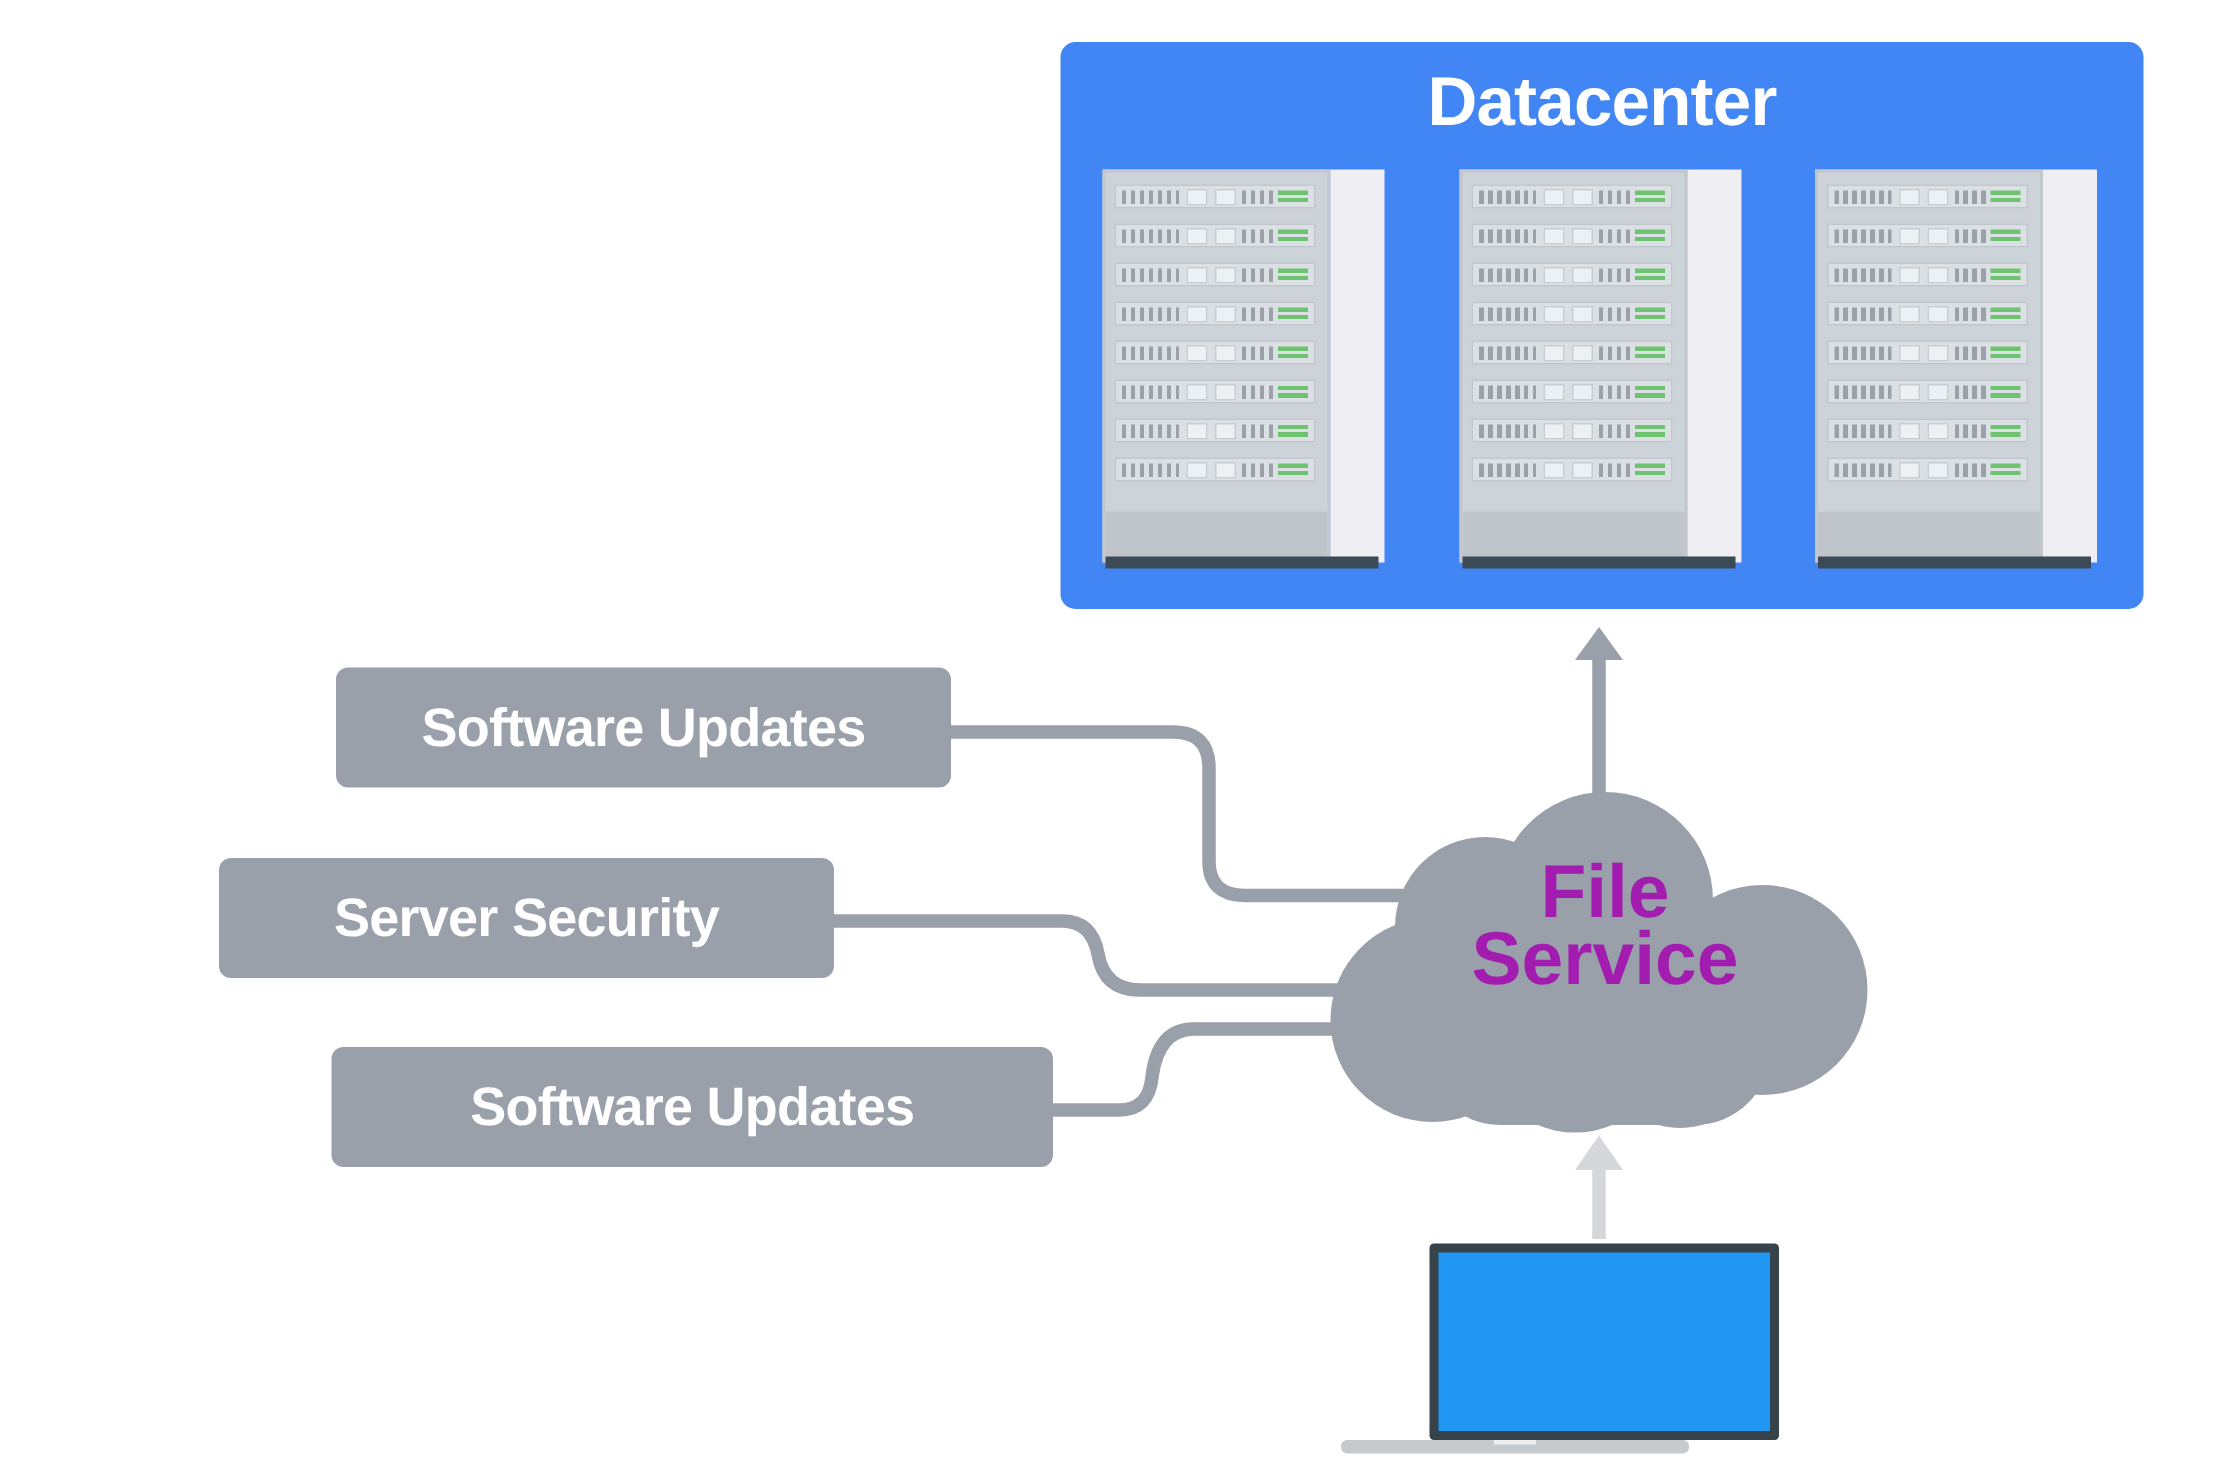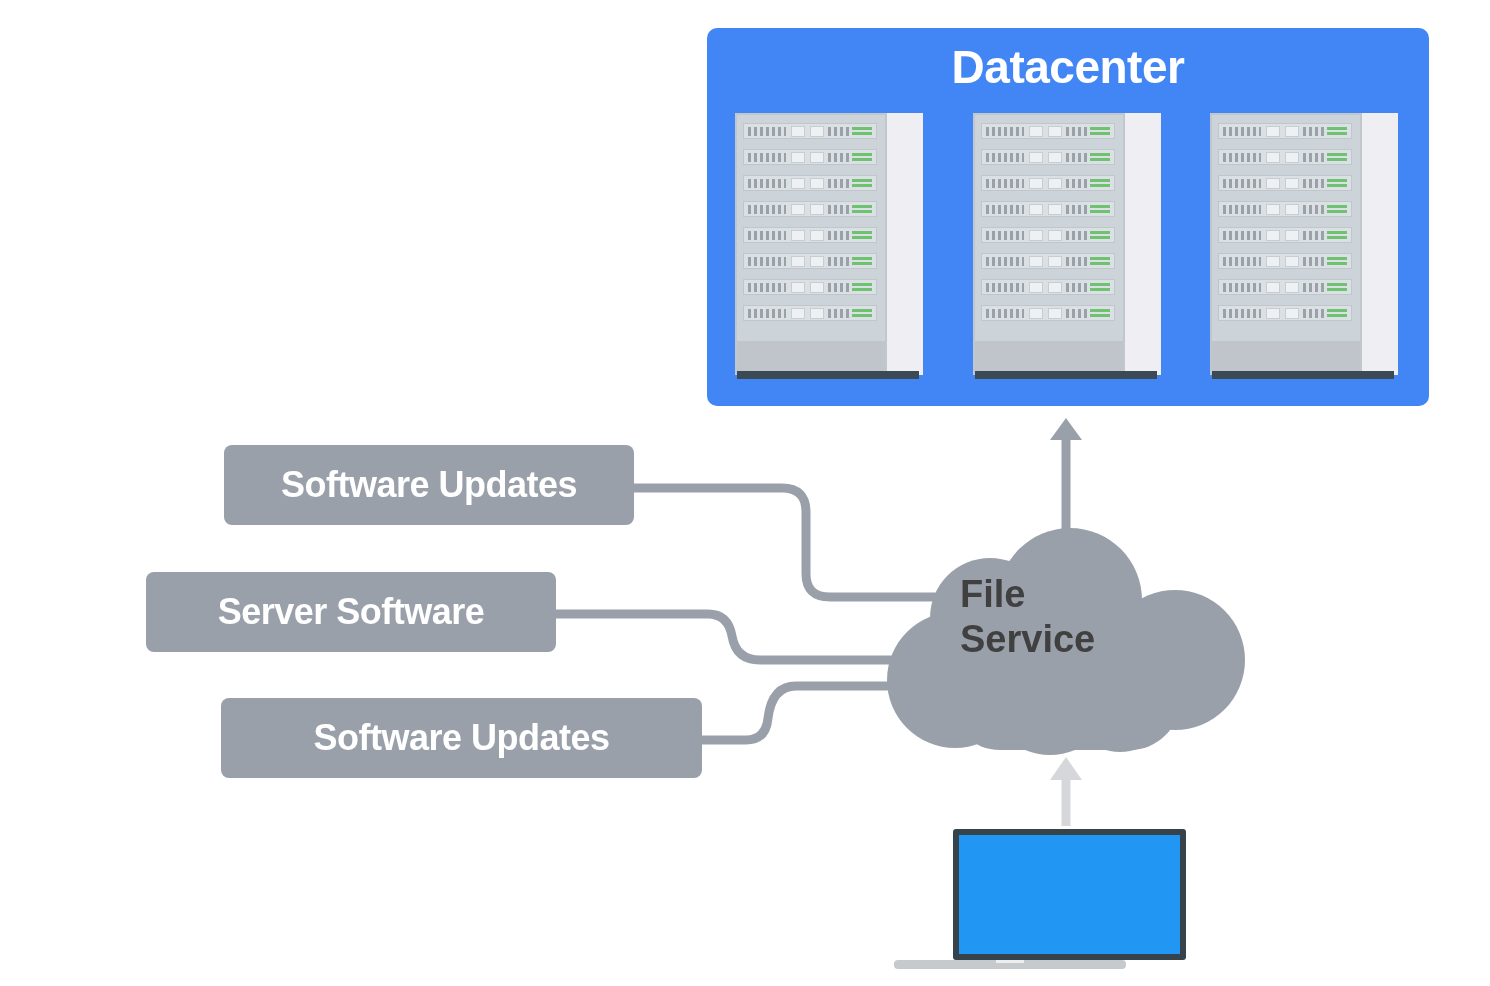--- a/index.html
+++ b/index.html
@@ -11,21 +11,21 @@
   .rack .body { position:absolute; left:0; top:0; width:152px; height:262px; background:#ccd3d9; border:2px solid #c1c7cd; box-sizing:border-box; }
   .rack .side { position:absolute; left:152px; top:0; width:36px; height:262px; background:#eeeef3; }
   .rack .base { position:absolute; left:2px; top:258px; width:182px; height:8px; background:#3b4a55; }
   .rack .foot { position:absolute; left:2px; top:228px; width:148px; height:30px; background:#bfc5cb; }
   .unit { position:absolute; left:8px; width:134px; height:16px; background:#dbe0e4; border:1px solid #c0c6cb; box-sizing:border-box; }
   .unit .vents { position:absolute; left:4px; top:3px; width:38px; height:9px; background:repeating-linear-gradient(90deg,#9aa1a7 0 3px,#dbe0e4 3px 6px); }
   .unit .sq { position:absolute; top:2px; width:14px; height:11px; background:#eef1f3; border:1px solid #c8cdd1; box-sizing:border-box; }
   .unit .dots { position:absolute; left:84px; top:3px; width:22px; height:9px; background:repeating-linear-gradient(90deg,#9aa1a7 0 3px,#dbe0e4 3px 6px); }
   .unit .leds { position:absolute; left:108px; top:3px; width:20px; height:9px; background:repeating-linear-gradient(180deg,#6fc26f 0 3px,#dbe0e4 3px 5px); }
   .label-box { position:absolute; background:#9aa0aa; border-radius:8px; color:#fff; font-weight:bold; font-size:36px; text-align:center; box-sizing:border-box; letter-spacing:-0.5px; }
-  .cloud-text { position:absolute; left:960px; top:572px; width:220px; color:#404040; font-size:38px; font-weight:bold; line-height:45px; }
+  .cloud-text { position:absolute; left:960px; top:572px; width:220px; text-align:center; color:#a21caf; font-size:50px; font-weight:bold; line-height:45px; }
   svg.lines { position:absolute; left:0; top:0; }
 </style>
 </head>
 <body>
 
 <svg class="lines" width="1490" height="986">
   <g fill="none" stroke="#9aa0aa" stroke-width="9" stroke-linecap="round">
     <path d="M634 488 H782 Q806 488 806 512 V574 Q806 597 830 597 H935"></path>
     <path d="M555 614 H708 Q728 614 732 636 Q736 660 760 660 H895"></path>
     <path d="M632 740 H746 Q766 740 768 718 Q772 686 796 686 H895"></path>
@@ -240,21 +240,21 @@
         <div class="dots"></div>
         <div class="leds"></div>
       </div>
     </div>
   </div>
 
 <div class="label-box" style="left:224px;top:445px;width:410px;height:80px;line-height:80px;">
   <span>Software Updates</span>
 </div>
 <div class="label-box" style="left:146px;top:572px;width:410px;height:80px;line-height:80px;">
-  <span>Server Software</span>
+  <span>Server Security</span>
 </div>
 <div class="label-box" style="left:221px;top:698px;width:481px;height:80px;line-height:80px;">
   <span>Software Updates</span>
 </div>
 
 <div class="cloud-text">
   <div>File</div>
   <div>Service</div>
 </div>
 

